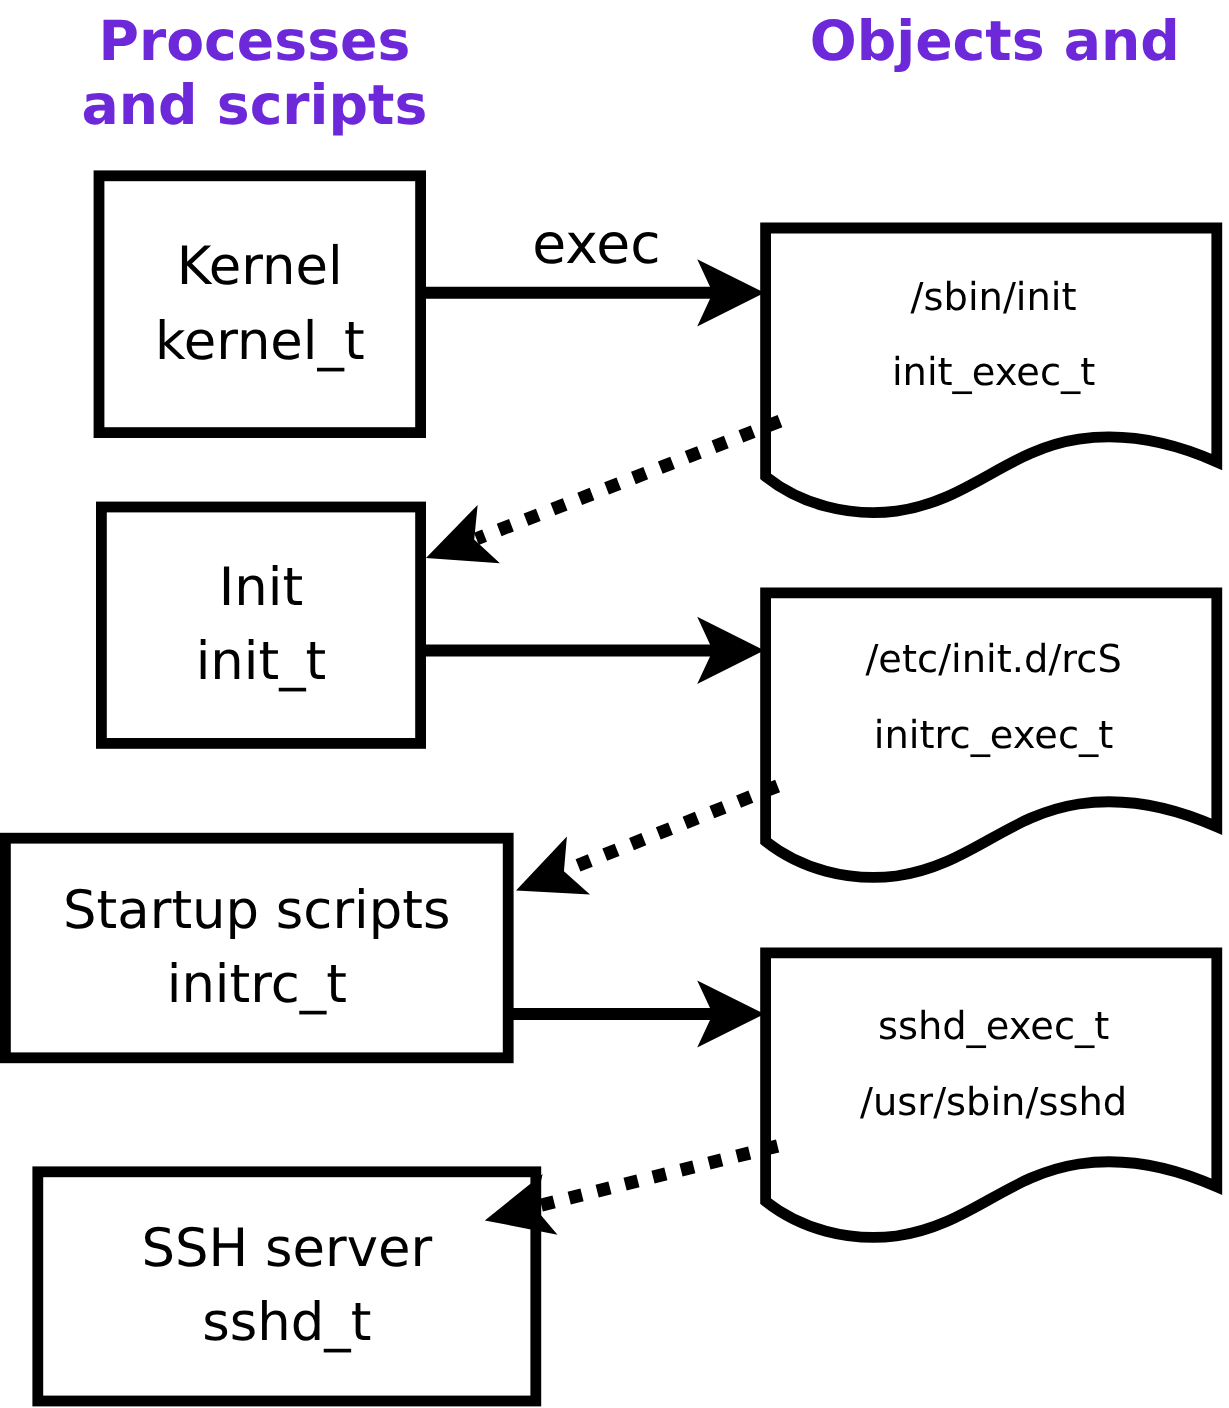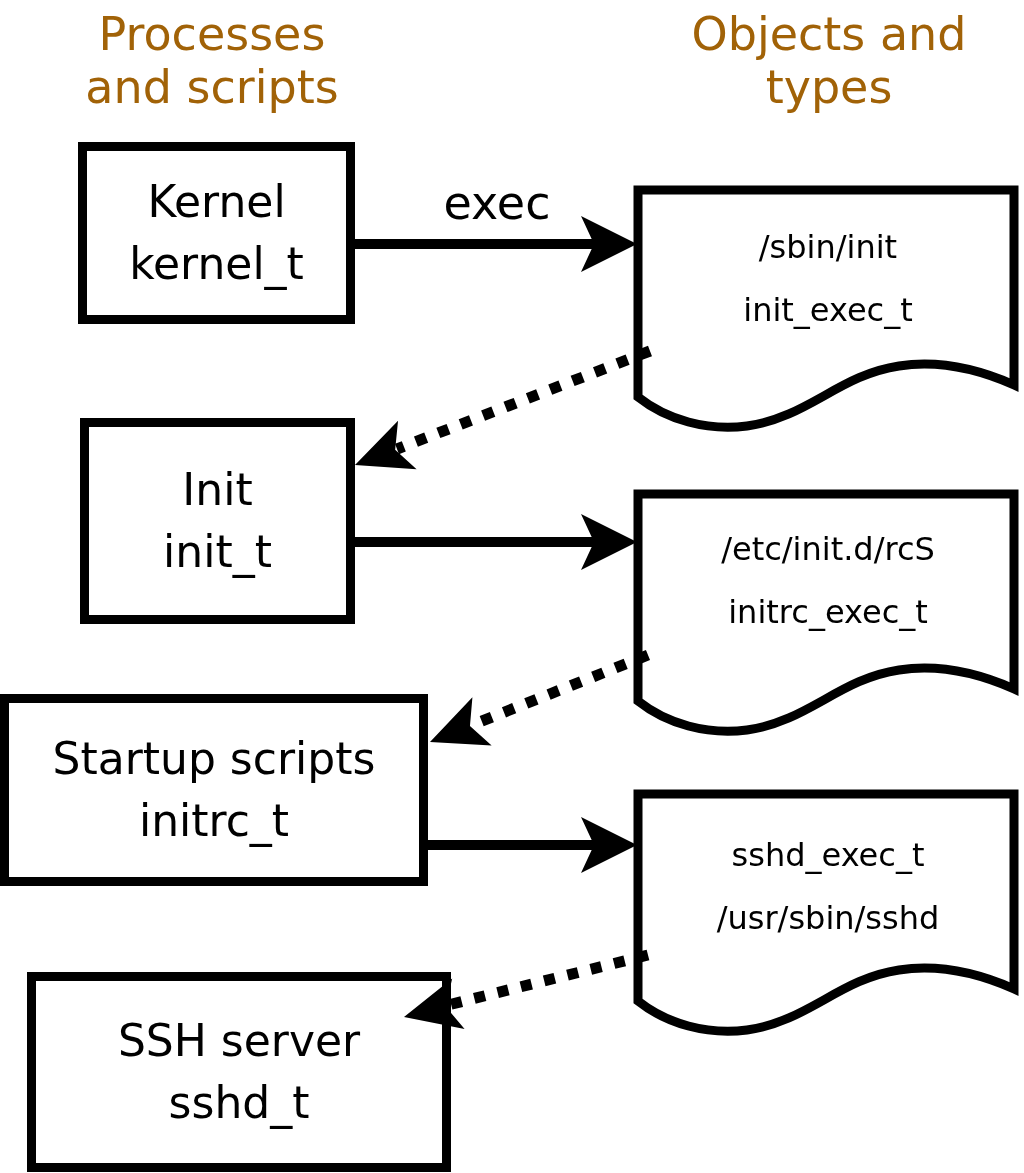--- a/index.html
+++ b/index.html
@@ -7,24 +7,24 @@
     position:relative;
     width:1024px;height:1173px;
     background:#ffffff;
     font-family:"DejaVu Sans","Liberation Sans",sans-serif;
     color:#000;
     overflow:hidden;
   }
   .col-header{
     position:absolute;
     text-align:center;
-    font-weight:normal;
+    font-weight:bold;
     font-size:46px;
     line-height:53px;
-    color:#a16207;
+    color:#6d28d9;
     white-space:nowrap;
   }
   .proc-box{
     position:absolute;
     box-sizing:border-box;
     border:9px solid #000;
     background:#ffffff;
     display:flex;
     flex-direction:column;
     align-items:center;
@@ -62,24 +62,23 @@
 <body>
 
 <div id="canvas">
 
   <div class="col-header" style="left:0px;top:8px;width:424px;">
     <div>Processes</div>
     <div>and scripts</div>
   </div>
   <div class="col-header" style="left:638px;top:8px;width:382px;">
     <div>Objects and</div>
-    <div>types</div>
   </div>
 
-  <div class="proc-box" style="left:78px;top:142px;width:277px;height:182px;">
+  <div class="proc-box" style="left:78px;top:142px;width:277px;height:223px;">
     <div>Kernel</div>
     <div>kernel_t</div>
   </div>
 
   <div class="proc-box" style="left:80px;top:418px;width:275px;height:206px;">
     <div>Init</div>
     <div>init_t</div>
   </div>
 
   <div class="proc-box" style="left:0px;top:694px;width:428px;height:192px;">

